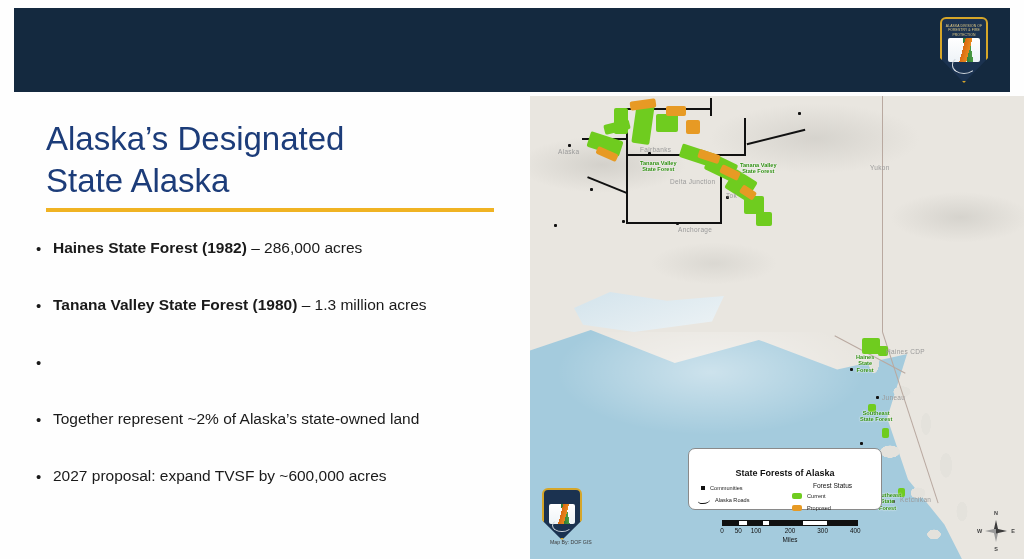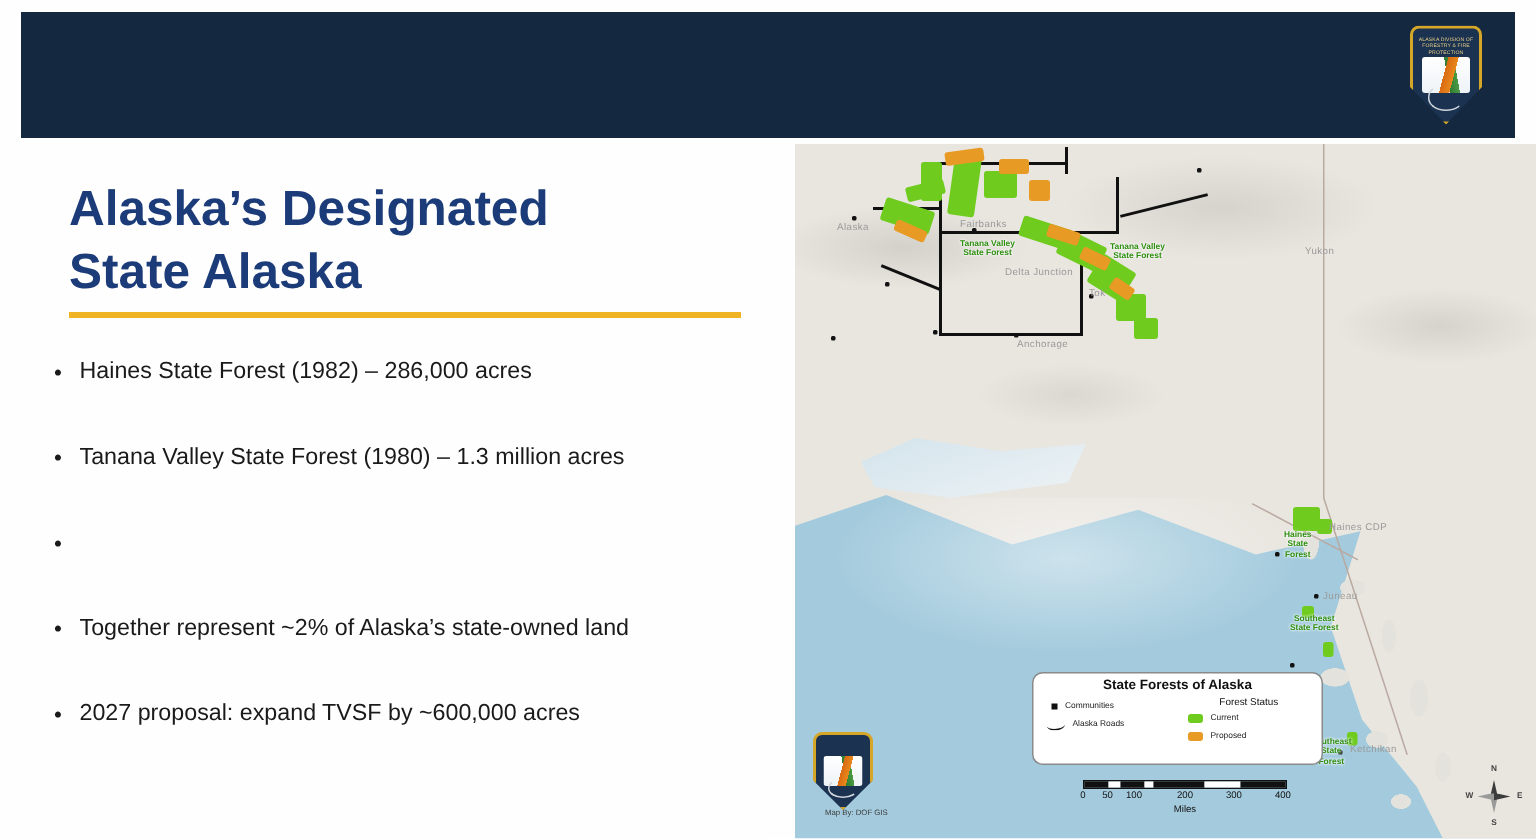--- a/index.html
+++ b/index.html
@@ -62,21 +62,21 @@
     border-radius: 50%;
     border-top-color: transparent;
     border-right-color: transparent;
   }
 
   
   .subtitle {
     position: absolute; left: 46px; top: 118px; width: 460px;
     color: #1c3c79;
     font-size: 33px;
-    font-weight: bold;
+    font-weight: normal;
     line-height: 1.28;
   }
   .rule {
     position: absolute; left: 46px; top: 208px; width: 448px; height: 4px;
     background: #f0b323;
   }
 
   .bullets {
     position: absolute; left: 36px; top: 238px; width: 492px;
   }
@@ -86,21 +86,21 @@
     color: #1a1a1a;
     line-height: 1.35;
     height: 57px;
   }
   .bullet .dot {
     width: 17px; flex: 0 0 17px;
     font-size: 15px; color: #1a1a1a;
     padding-top: 1px;
   }
   .bullet .txt { flex: 1 1 auto; }
-  .bullet .txt b { font-weight: normal; }
+  .bullet .txt b { font-weight: bold; }
 
   
   .map {
     position: absolute; left: 530px; top: 96px; width: 494px; height: 463px;
     background: #a4cbdd;
     overflow: hidden;
   }
   
   .land-main {
     position: absolute; left: -40px; top: -30px; width: 560px; height: 330px;
@@ -174,21 +174,21 @@
 
   
   .legend {
     position: absolute; left: 158px; top: 352px; width: 194px; height: 62px;
     background: #ffffff;
     border: 1px solid #8a8a8a;
     border-radius: 7px;
   }
   .legend-title {
     text-align: center; font-size: 9px; font-weight: bold; color: #111;
-    margin-top: 2px;
+    margin-top: 19px;
   }
   .legend-cols { display: flex; margin-top: 4px; padding: 0 8px; }
   .legend-left { width: 95px; }
   .legend-right { flex: 1; }
   .legend-row { display: flex; align-items: center; height: 12px; }
   .legend-row .lbl { font-size: 5.6px; color: #222; margin-left: 5px; }
   .sym-community { width: 4px; height: 4px; background: #111; margin-left: 4px; }
   .sym-road {
     width: 12px; height: 7px; margin-left: 1px;
     border-bottom: 1.2px solid #111;

